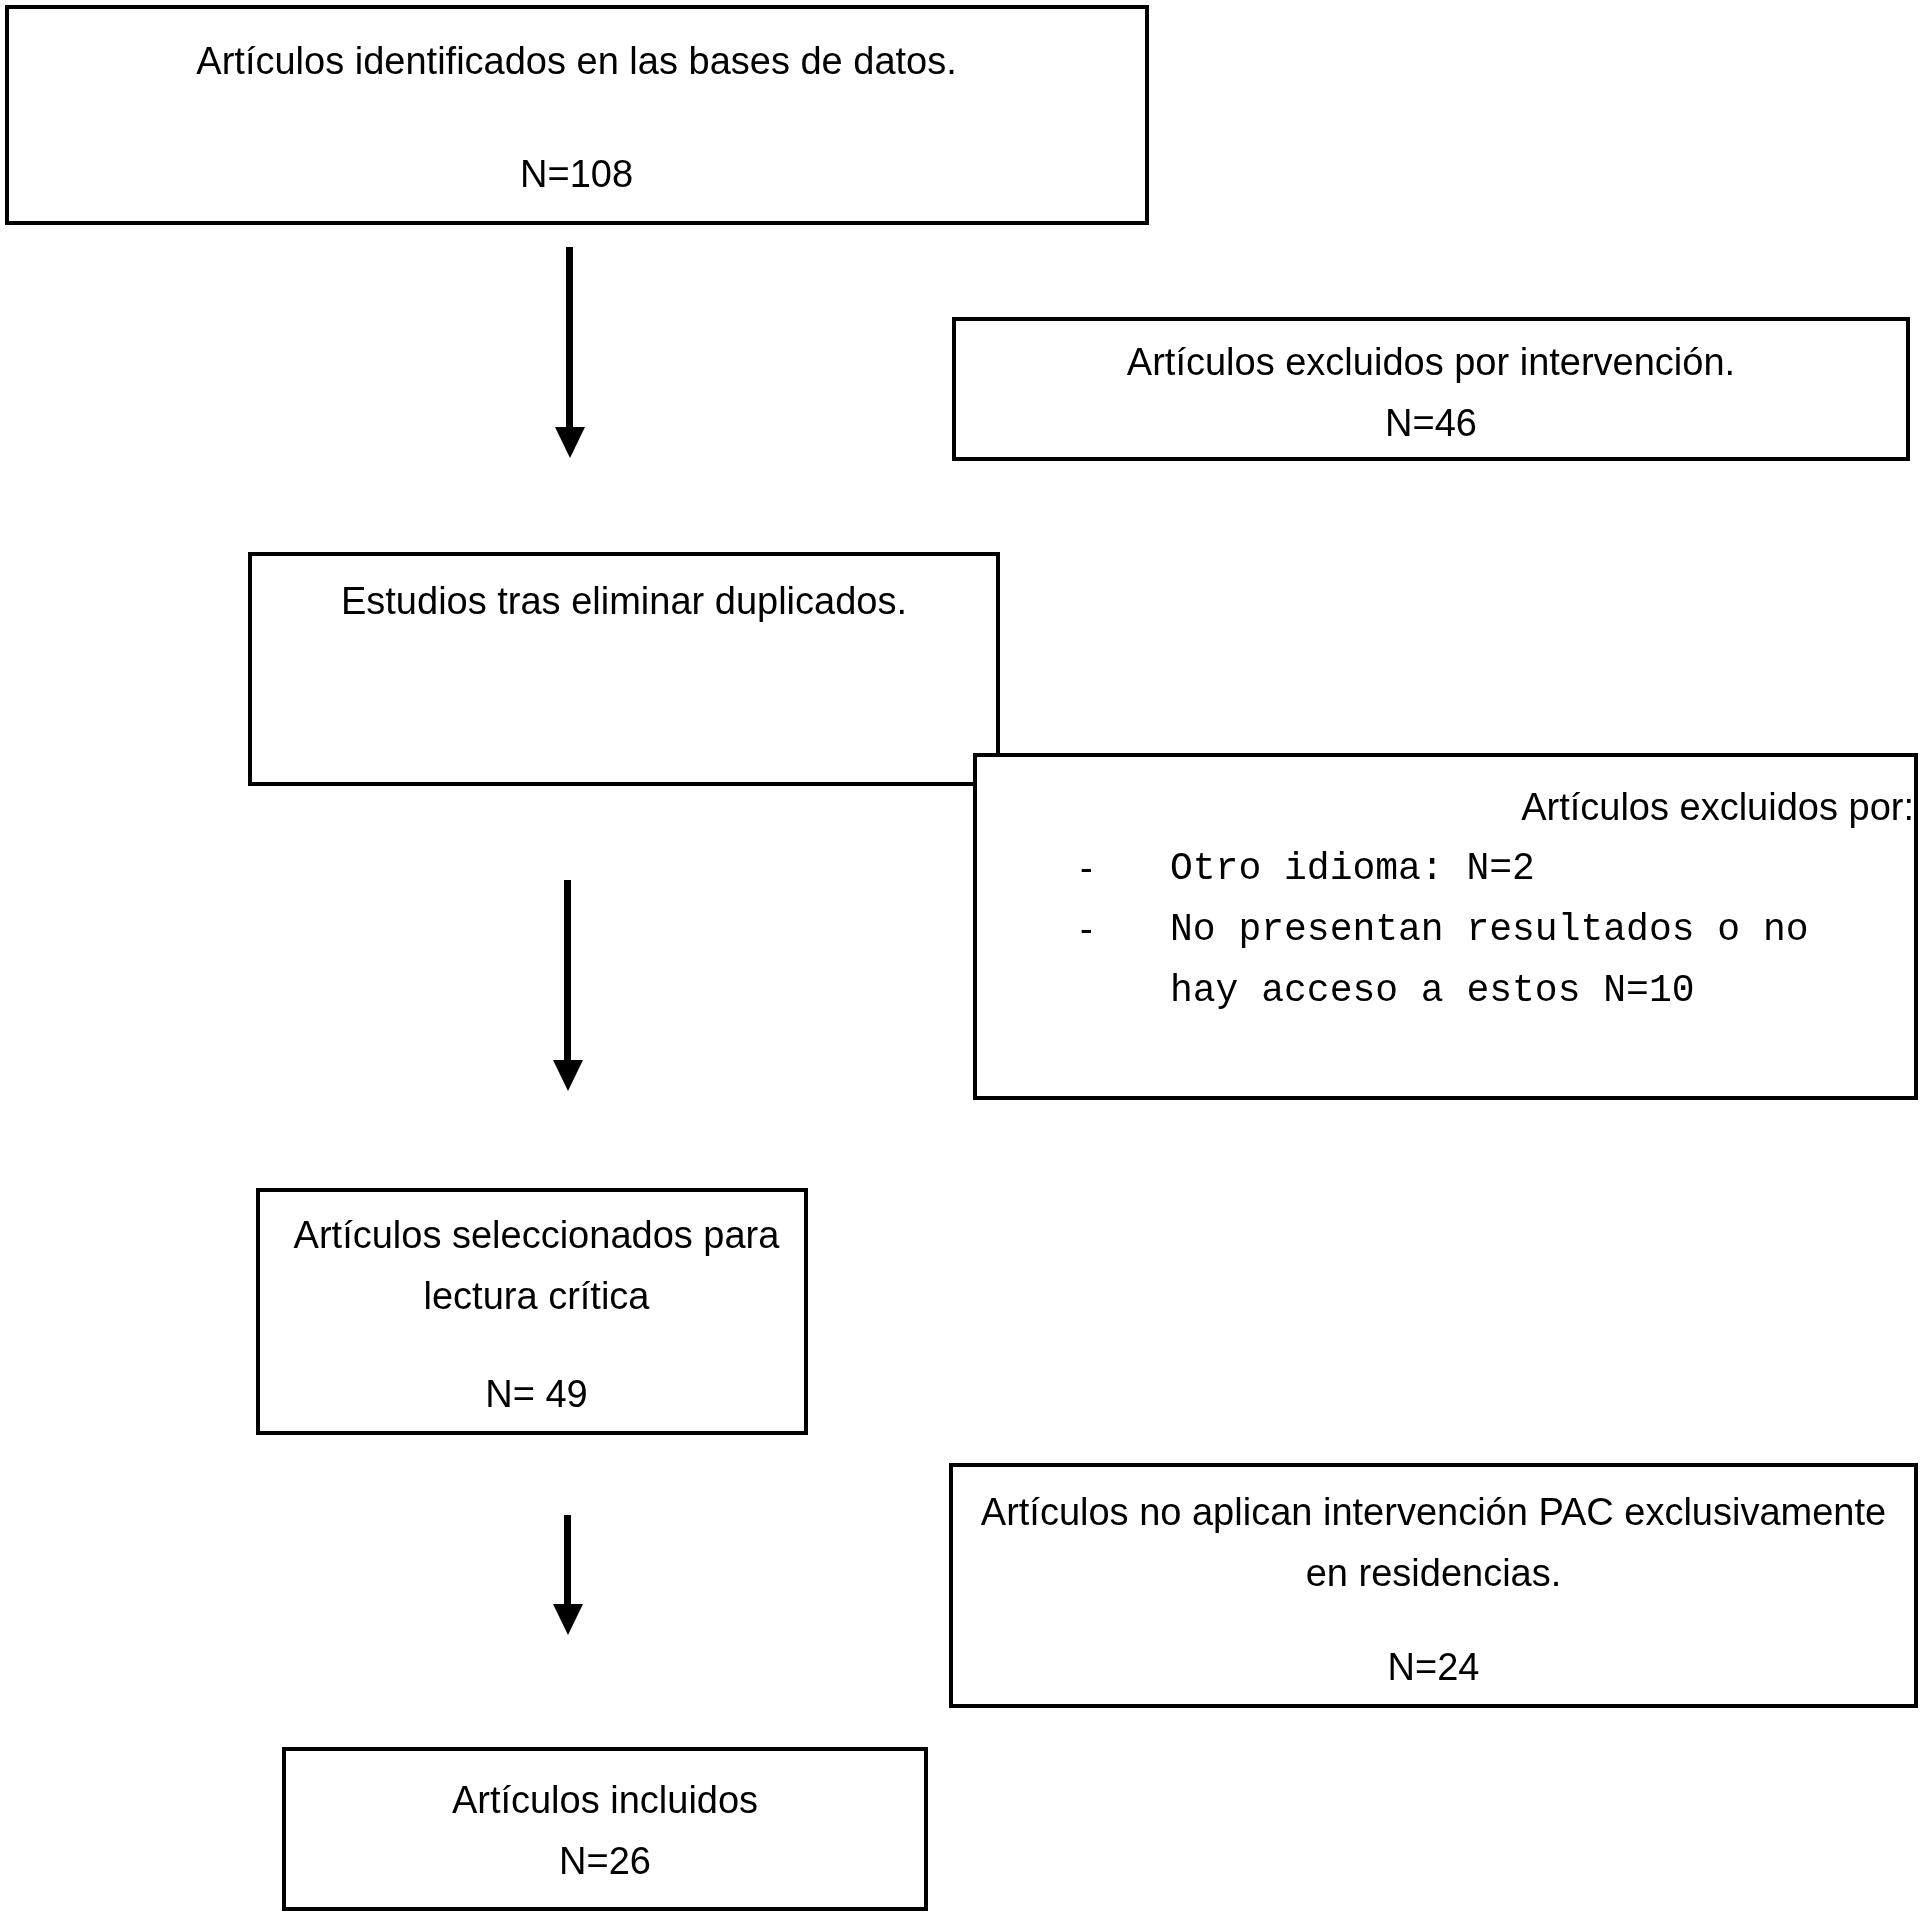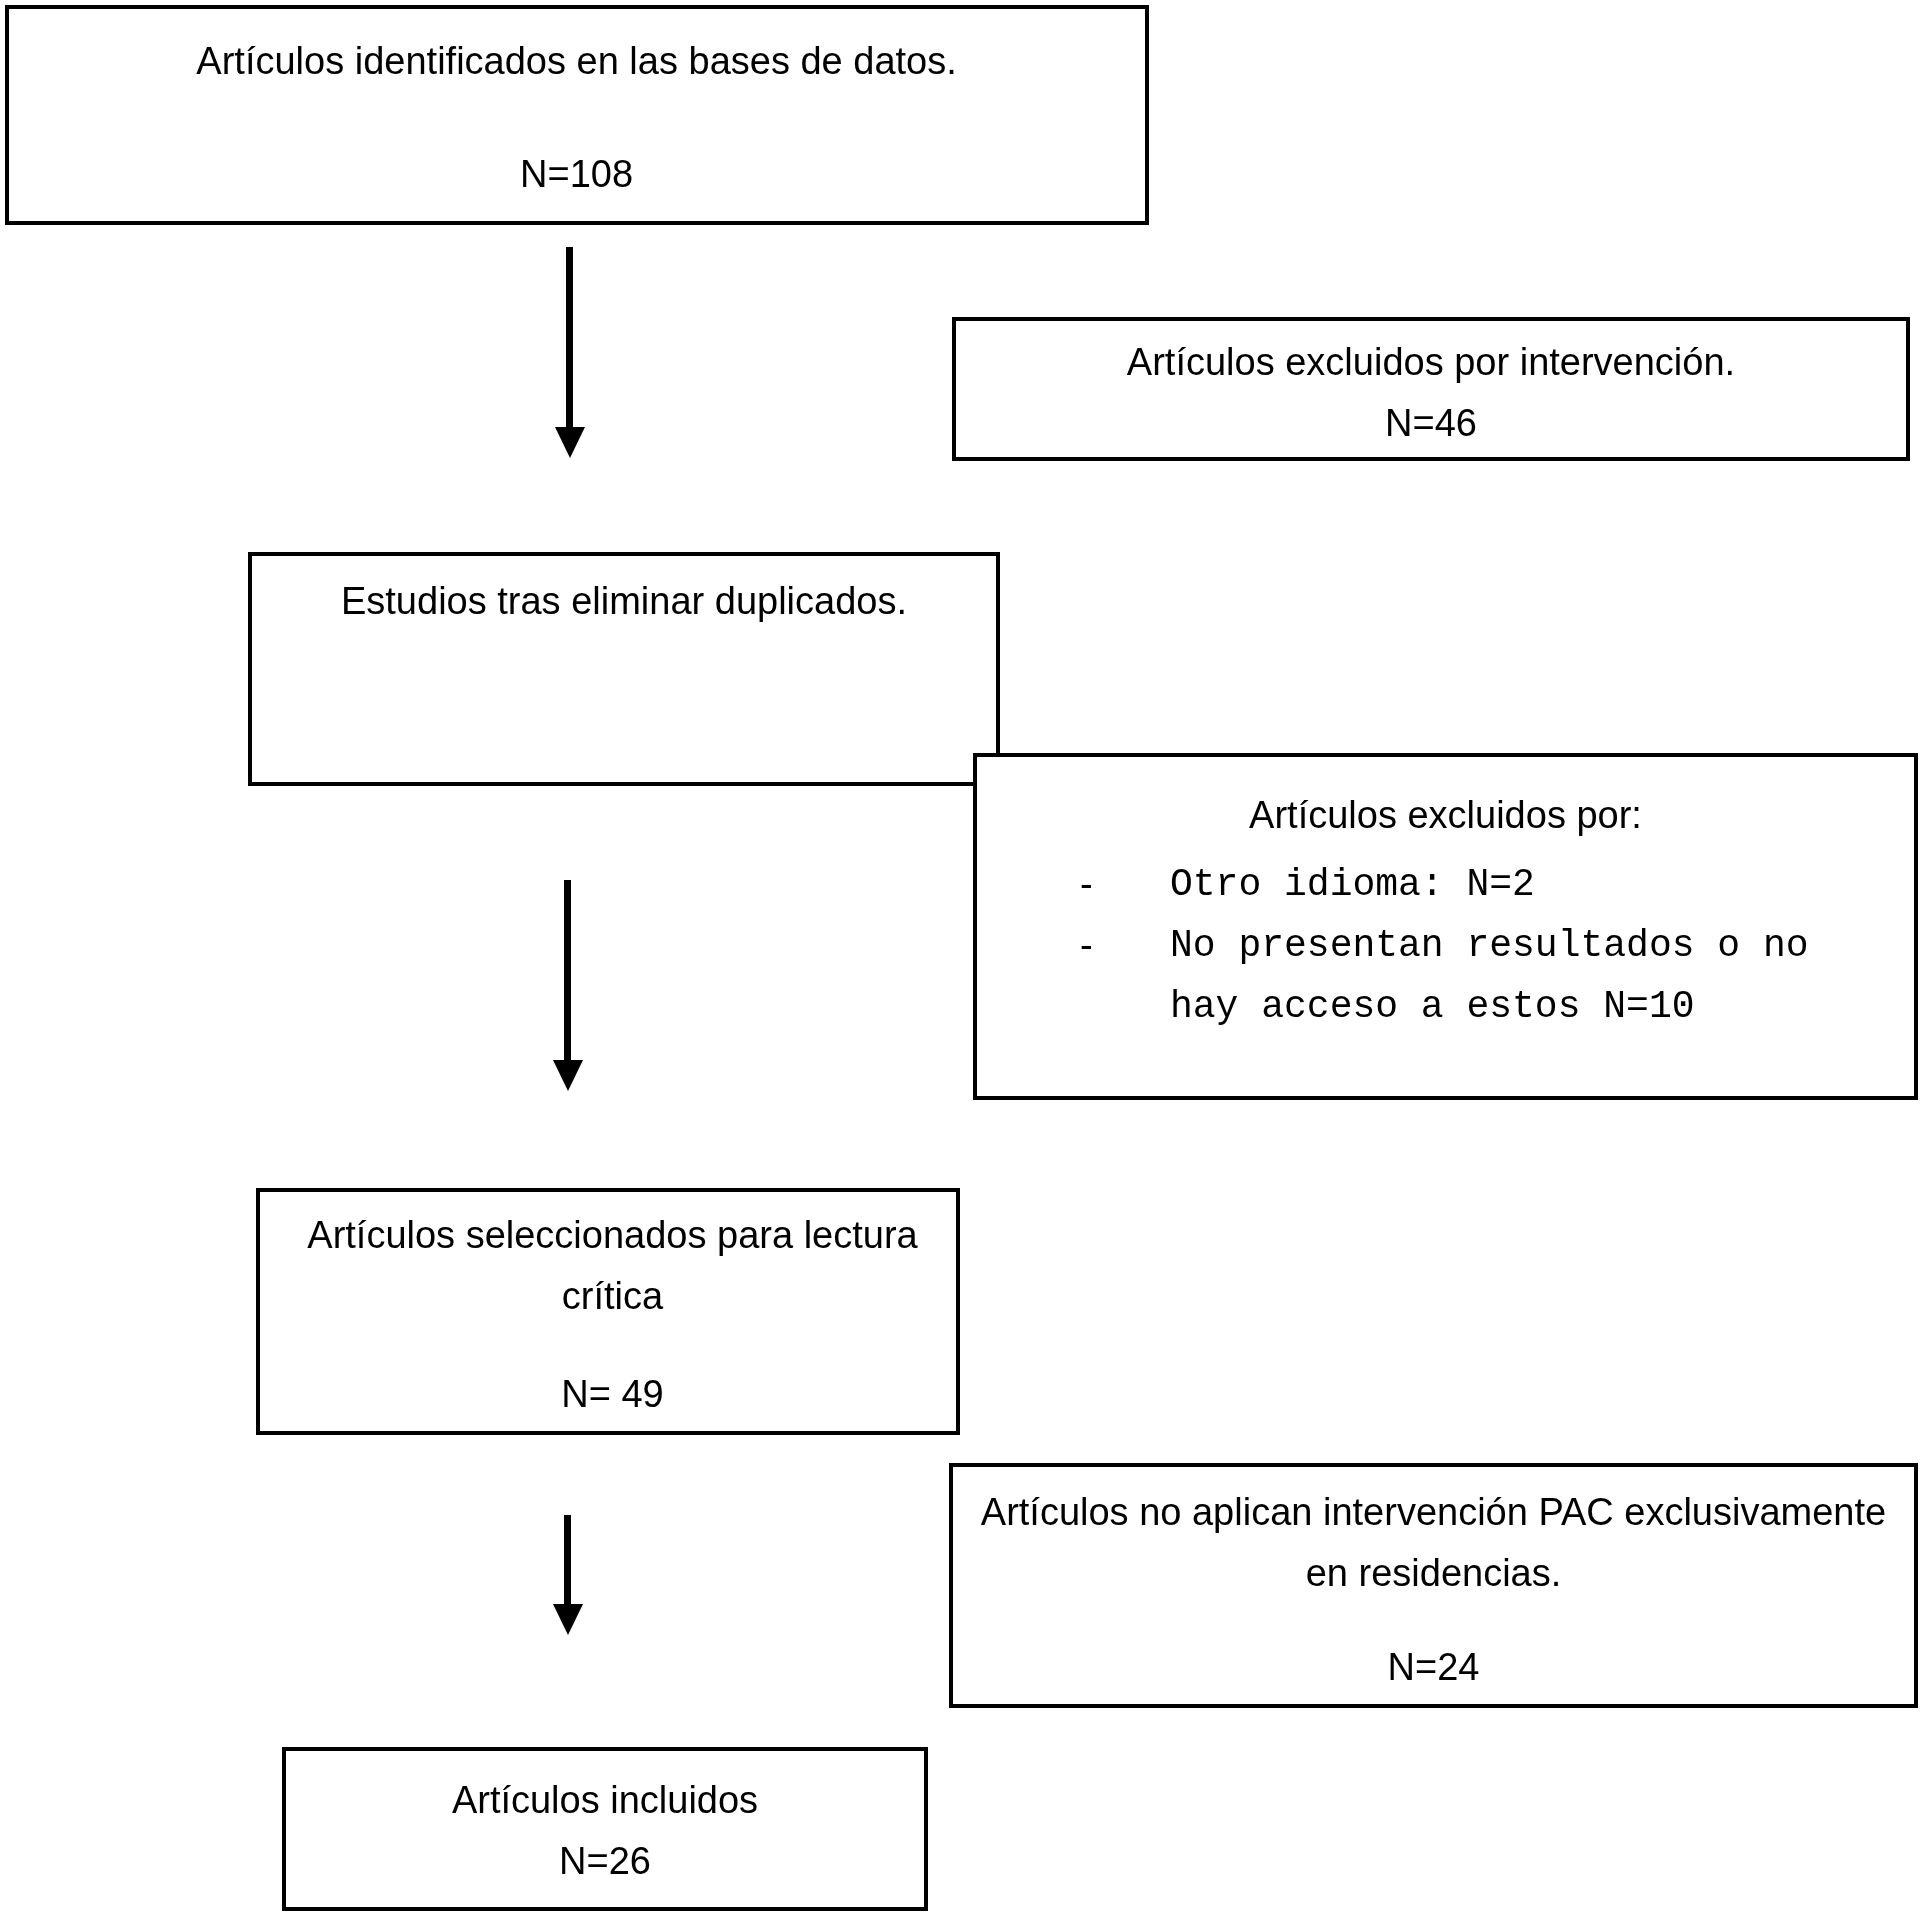--- a/index.html
+++ b/index.html
@@ -25,27 +25,27 @@
   
   #box-identified { left: 4.6px;    top: 4.6px;    width: 1144px; height: 220px; padding: 22px 18.5px 0 18.5px; }
   #box-identified .count { margin-top: 52px; }
 
   #box-dup       { left: 952px; top: 317px;  width: 958px; height: 144px; padding: 11px 18.5px 0 18.5px; }
 
   #box-afterdup  { left: 248px;  top: 552px;  width: 752px;  height: 234px; padding: 14.8px 18.5px 0 18.5px; }
   #box-afterdup .count { margin-top: 28px; }
 
   #box-reasons   { left: 973px; top: 753px;  width: 945px; height: 347px; padding: 20px 0 0 0; }
-  #box-reasons .heading { margin: 8px; text-align: center; }
+  #box-reasons .heading { margin: 0; text-align: right; }
   #box-reasons ul { list-style: none; margin: 0; padding: 0 0 0 103px; text-align: left; }
   #box-reasons li { display: flex; align-items: flex-start; }
   #box-reasons .marker { width: 90px; flex: 0 0 90px; }
   #box-reasons .bullet-text { width: 646px; flex: 0 0 646px; font-family: Liberation Mono, monospace; }
 
-  #box-selected  { left: 256px;  top: 1188px; width: 704px;  height: 247px; padding: 13px 14px 0 23px; }
+  #box-selected  { left: 256px;  top: 1188px; width: 552px;  height: 247px; padding: 13px 14px 0 23px; }
   #box-selected .count { margin-top: 37px; }
 
   #box-pac       { left: 949px; top: 1463px; width: 969px; height: 245px; padding: 14.8px 18.5px 0 18.5px; }
   #box-pac .count { margin-top: 33px; }
 
   #box-included  { left: 282px;  top: 1747px; width: 646px;  height: 164px; padding: 18.5px 18.5px 0 18.5px; }
 
   
   .arrow {
     position: absolute;

